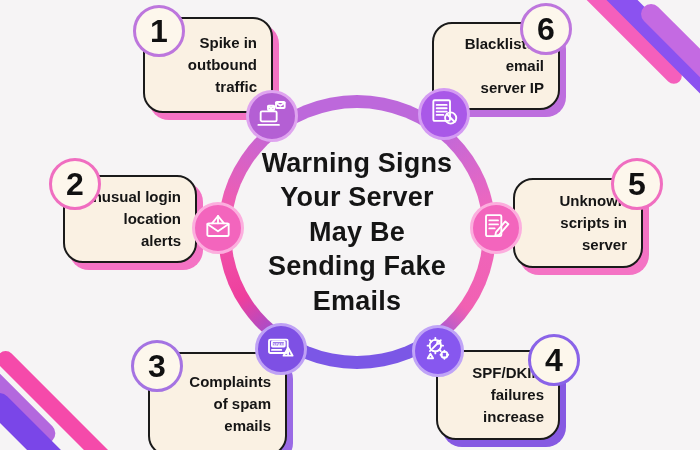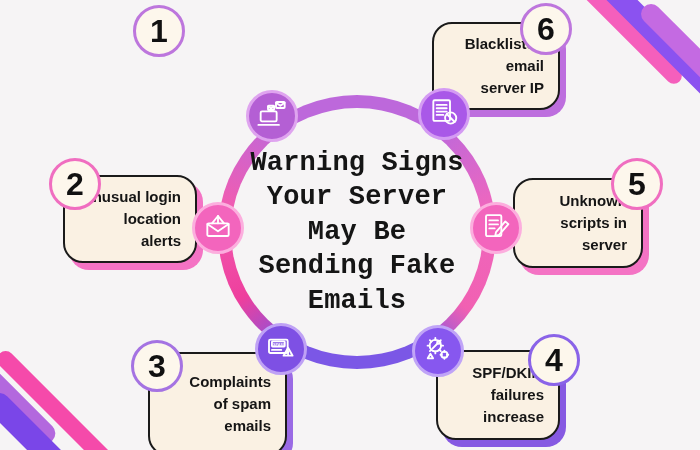--- a/index.html
+++ b/index.html
@@ -20,21 +20,21 @@
     position:absolute;left:218px;top:95px;width:278px;height:274px;border-radius:50%;z-index:2;
     background:conic-gradient(from 0deg,
       #bd68db 0deg 38deg, #ef67be 80deg, #f160b2 125deg,
       #7b57e6 150deg 210deg, #ee3f9d 240deg, #f25cb0 280deg,
       #bd68db 325deg 360deg);
   }
   .ring::after{content:"";position:absolute;inset:13px;border-radius:50%;background:#f6f4f5;}
   .center-title{
     position:absolute;left:218px;top:95px;width:278px;height:274px;z-index:2;
     display:flex;align-items:center;justify-content:center;text-align:center;
-    font-size:27px;line-height:1.28;font-weight:800;white-space:pre-line;letter-spacing:.2px;font-family:Liberation Mono, monospace;
+    font-size:27px;line-height:1.28;font-weight:800;white-space:pre-line;letter-spacing:.2px;
   }
   
   .card{
     position:absolute;background:#faf1e3;border:2px solid #1a1a1a;border-radius:20px;z-index:3;
     display:flex;align-items:center;box-sizing:border-box;padding:10px 14px;
   }
   .card-label{font-size:15px;font-weight:700;line-height:1.45;white-space:pre-line;width:100%;}
   .align-r .card-label{text-align:right;}
   .align-l .card-label{text-align:right;}
   .card1{left:143px;top:17px;width:130px;height:96px;box-shadow:6px 7px 0 #f473c4;}
@@ -82,20 +82,25 @@
   <div class="stripe bl3"></div>
 
   <div class="ring"></div>
   <div class="center-title">Warning Signs
 Your Server
 May Be
 Sending Fake
 Emails</div>
 
   <div class="num num1">1</div>
+  <div class="card card1 align-r">
+    <div class="card-label">Spike in
+outbound
+traffic</div>
+  </div>
   <div class="node node1">
     <span>
       <svg viewBox="0 0 24 24">
         <rect x="3.5" y="10" width="12" height="7.5" rx="1"></rect>
         <path d="M1.8 20.2h15.4"></path>
         <rect x="15" y="3" width="6.5" height="4.5" rx="0.6"></rect>
         <path d="M15 3.6l3.25 2.2L21.5 3.6"></path>
         <rect x="9" y="5.8" width="4.6" height="3.2" rx="0.5"></rect>
         <path d="M9 6.3l2.3 1.5 2.3-1.5"></path>
       </svg>

